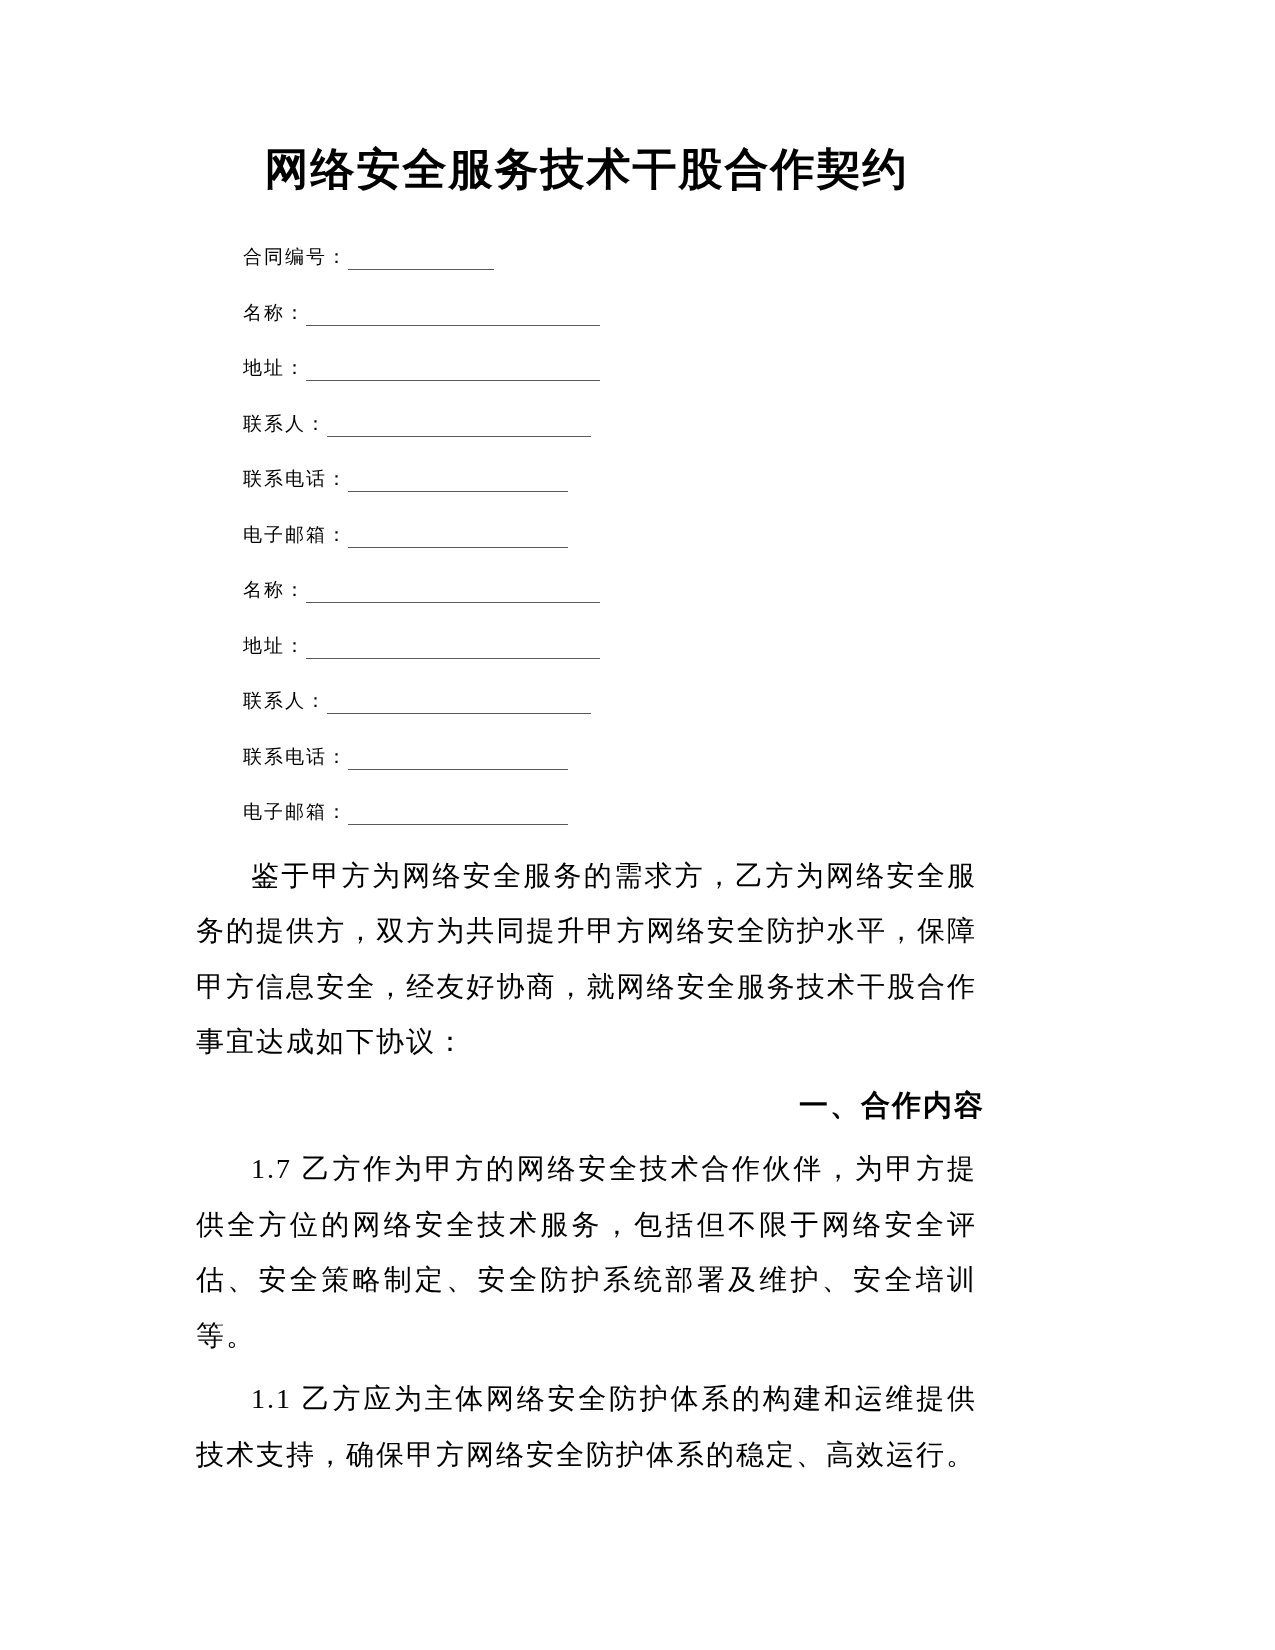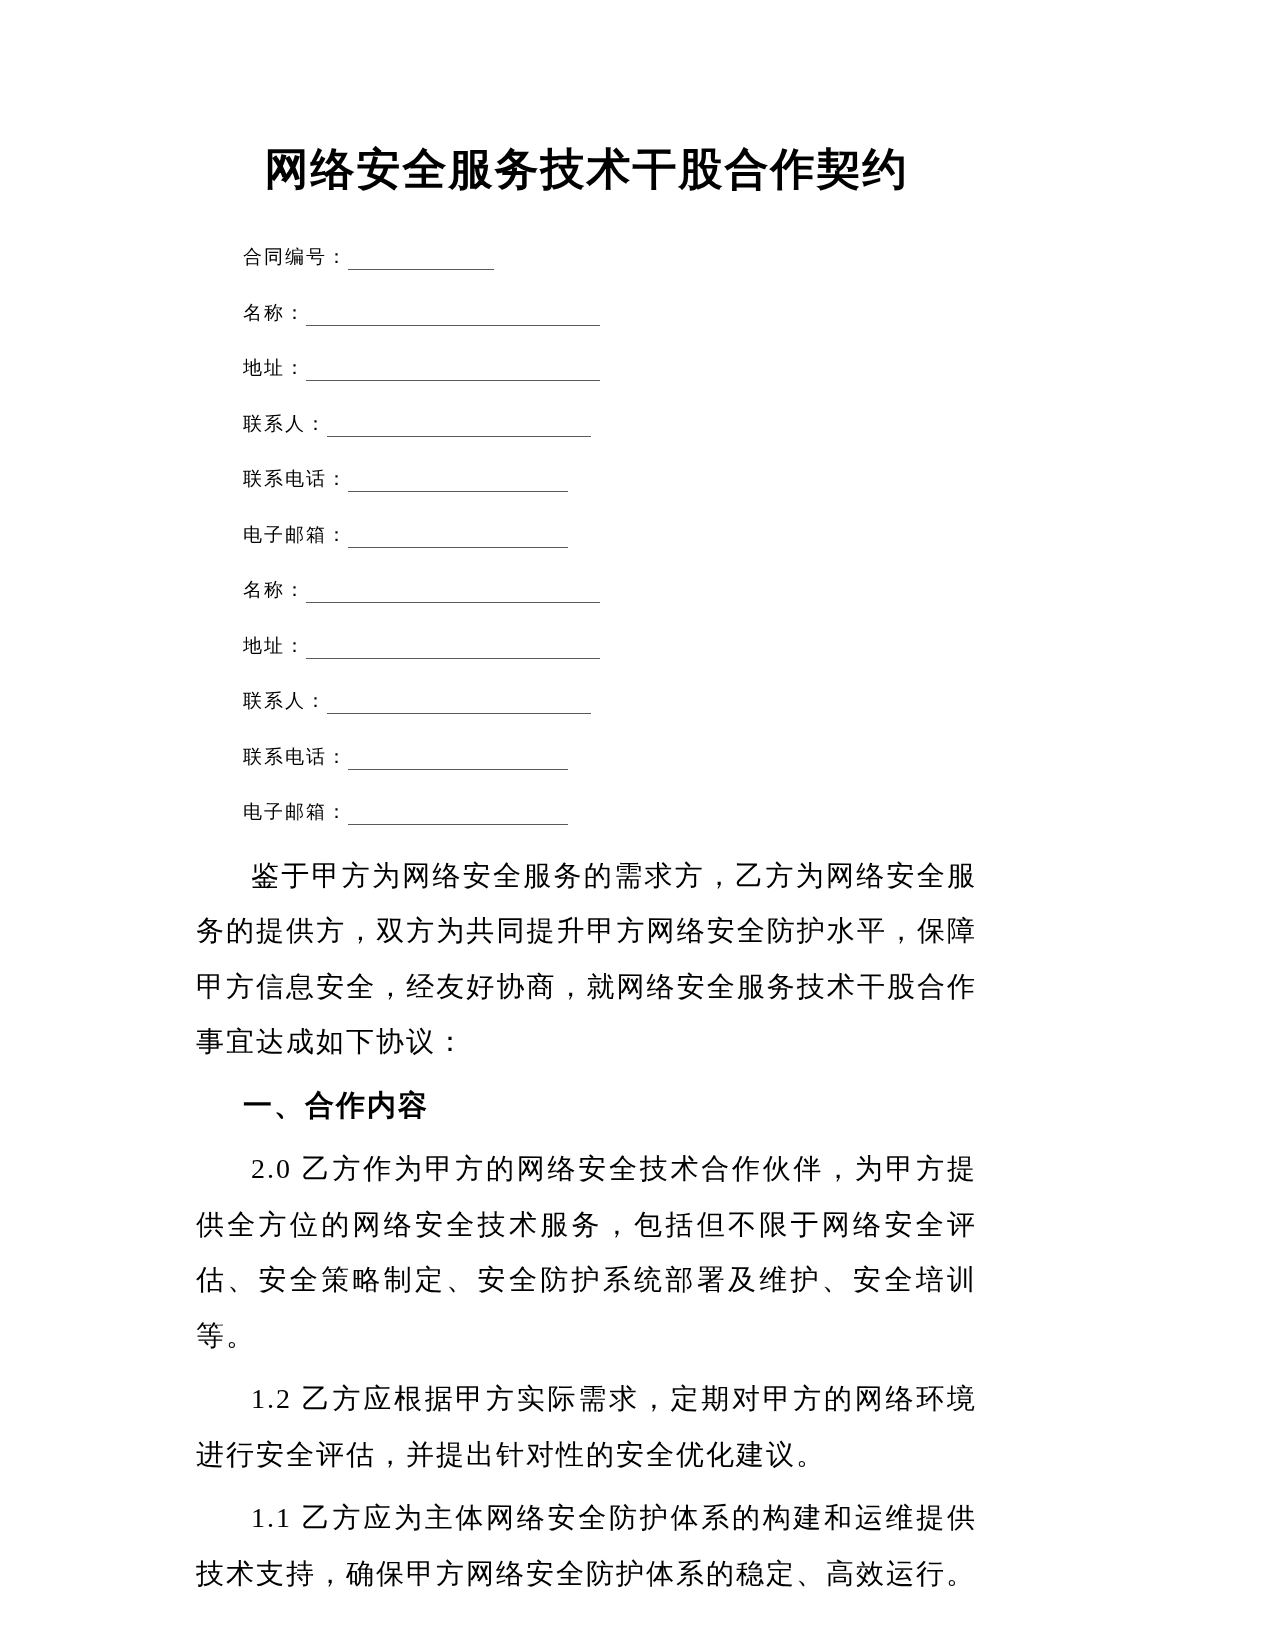--- a/index.html
+++ b/index.html
@@ -48,20 +48,21 @@
     text-indent:55px;
   }
   .sec-heading{
     margin:0;
     font-size:29px;
     line-height:55.5px;
     font-weight:bold;
     letter-spacing:2px;
     padding-left:55px;
     font-family:"Liberation Sans","DejaVu Sans",sans-serif;
+    text-align:right;
   }
 </style>
 </head>
 <body>
 
 <div class="page">
 
   <h1 class="doc-title">网络安全服务技术干股合作契约</h1>
 
   <div class="fields">
@@ -109,17 +110,16 @@
     <div class="field-row">
       <span class="field-label">电子邮箱：</span><span class="blank-line" style="width:220px"></span>
     </div>
 
   </div>
 
   <p class="para">鉴于甲方为网络安全服务的需求方，乙方为网络安全服务的提供方，双方为共同提升甲方网络安全防护水平，保障甲方信息安全，经友好协商，就网络安全服务技术干股合作事宜达成如下协议：</p>
 
   <h2 class="sec-heading">一、合作内容</h2>
 
-  <p class="para">2.0 乙方作为甲方的网络安全技术合作伙伴，为甲方提供全方位的网络安全技术服务，包括但不限于网络安全评估、安全策略制定、安全防护系统部署及维护、安全培训等。</p>
-  <p class="para">1.2 乙方应根据甲方实际需求，定期对甲方的网络环境进行安全评估，并提出针对性的安全优化建议。</p>
+  <p class="para">1.7 乙方作为甲方的网络安全技术合作伙伴，为甲方提供全方位的网络安全技术服务，包括但不限于网络安全评估、安全策略制定、安全防护系统部署及维护、安全培训等。</p>
   <p class="para">1.1 乙方应为主体网络安全防护体系的构建和运维提供技术支持，确保甲方网络安全防护体系的稳定、高效运行。</p>
 
 </div>
 
 </body></html>

